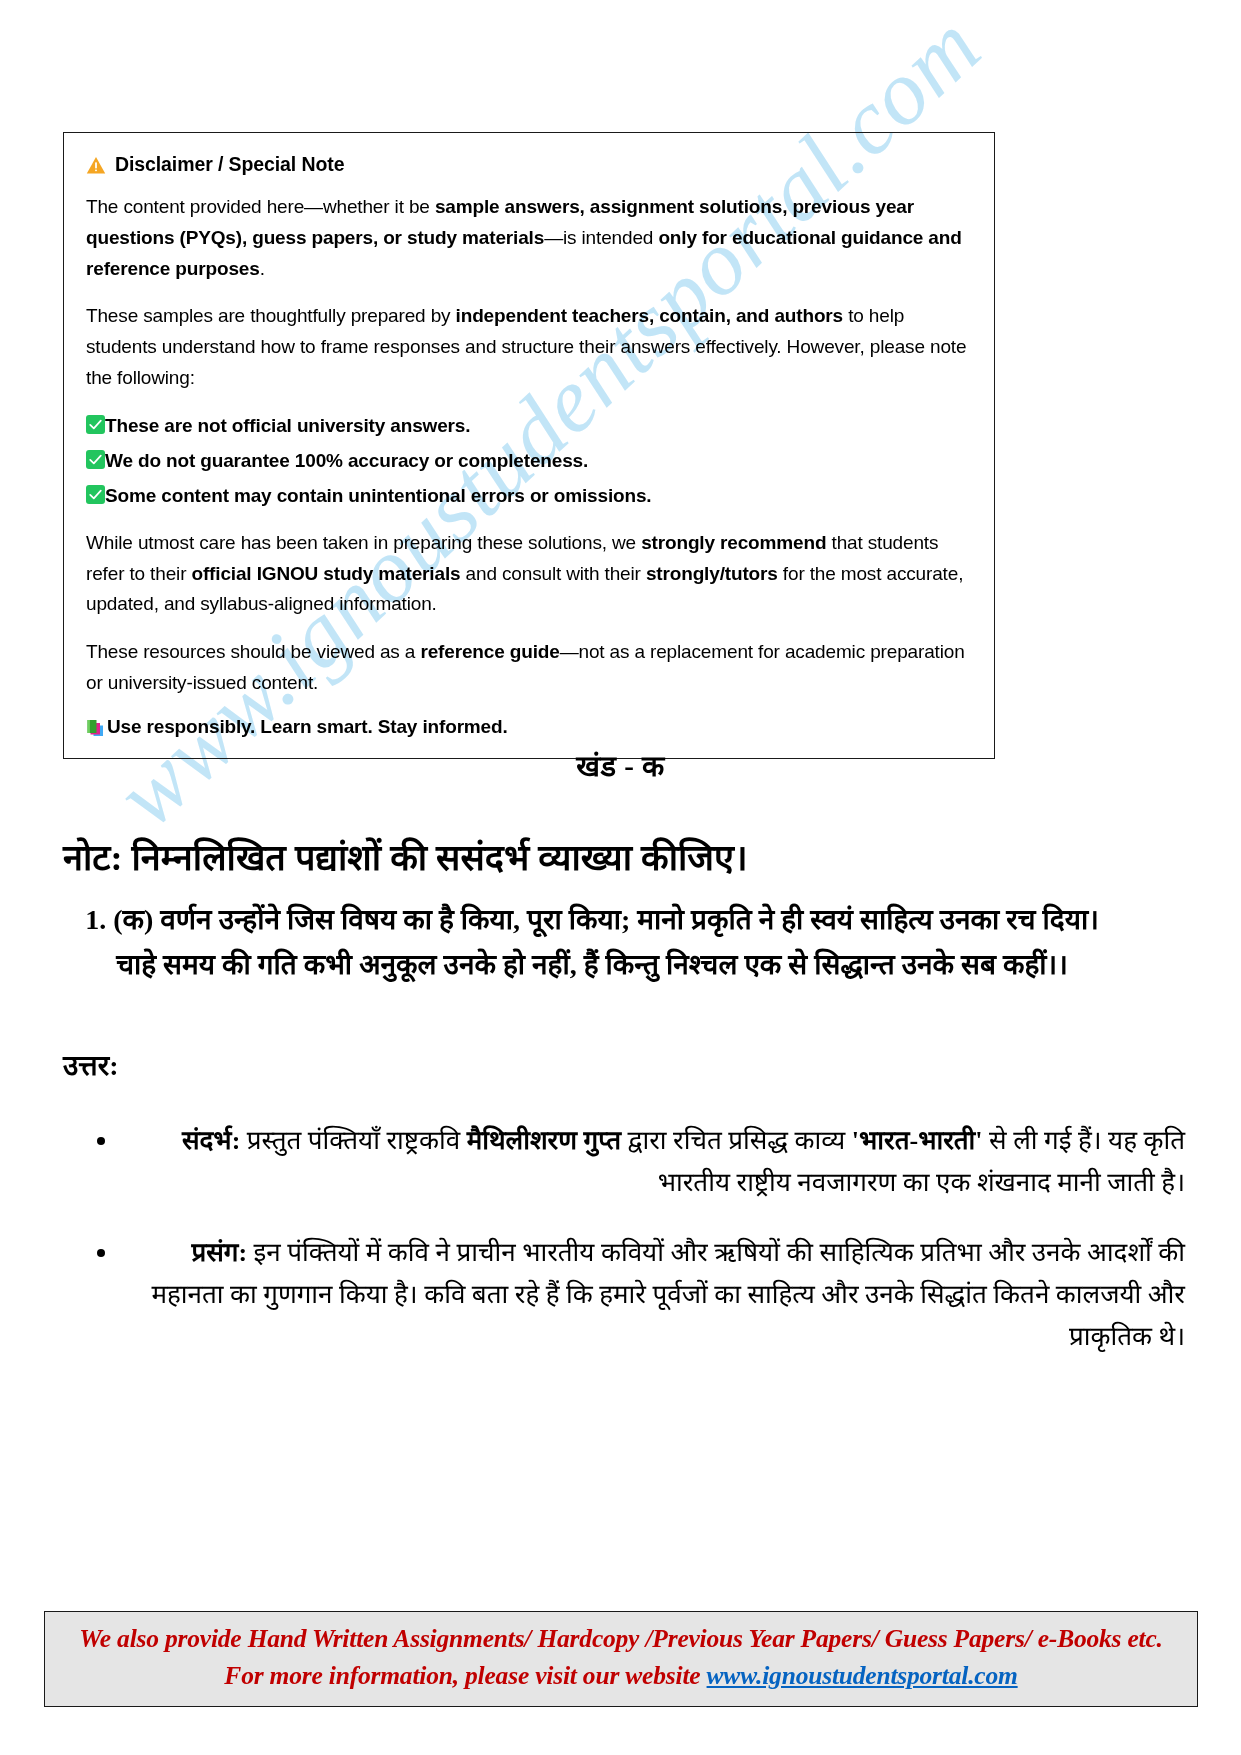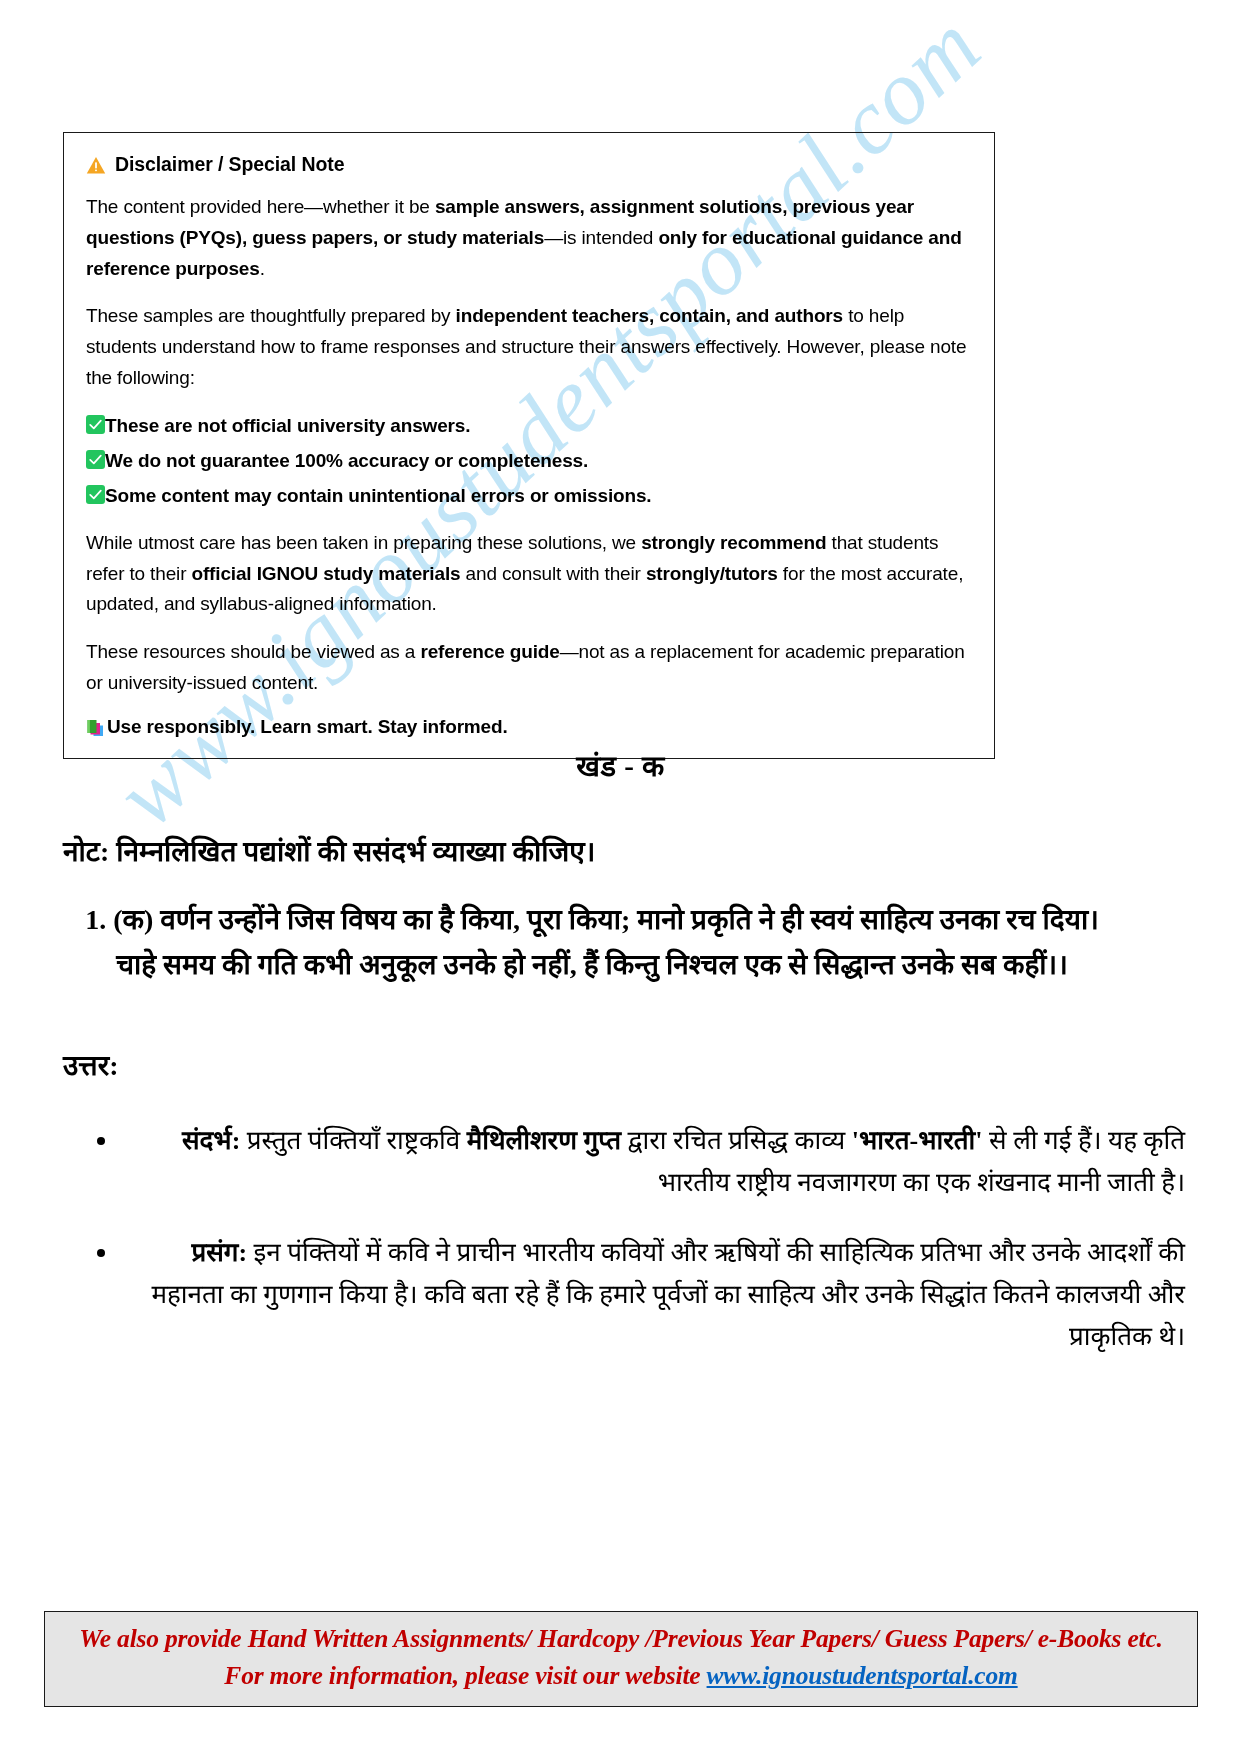--- a/index.html
+++ b/index.html
@@ -143,21 +143,21 @@
   }
 
   .hindi-block {
     position: absolute;
     left: 63px;
     width: 1058px;
     font-family: "Liberation Serif", serif;
   }
   .note-line {
     top: 832px;
-    font-size: 28px;
+    font-size: 36px;
     font-weight: bold;
     line-height: 1.45;
   }
   .question-line {
     top: 897px;
     font-size: 28px;
     font-weight: bold;
     line-height: 1.62;
     text-align: center;
   }

